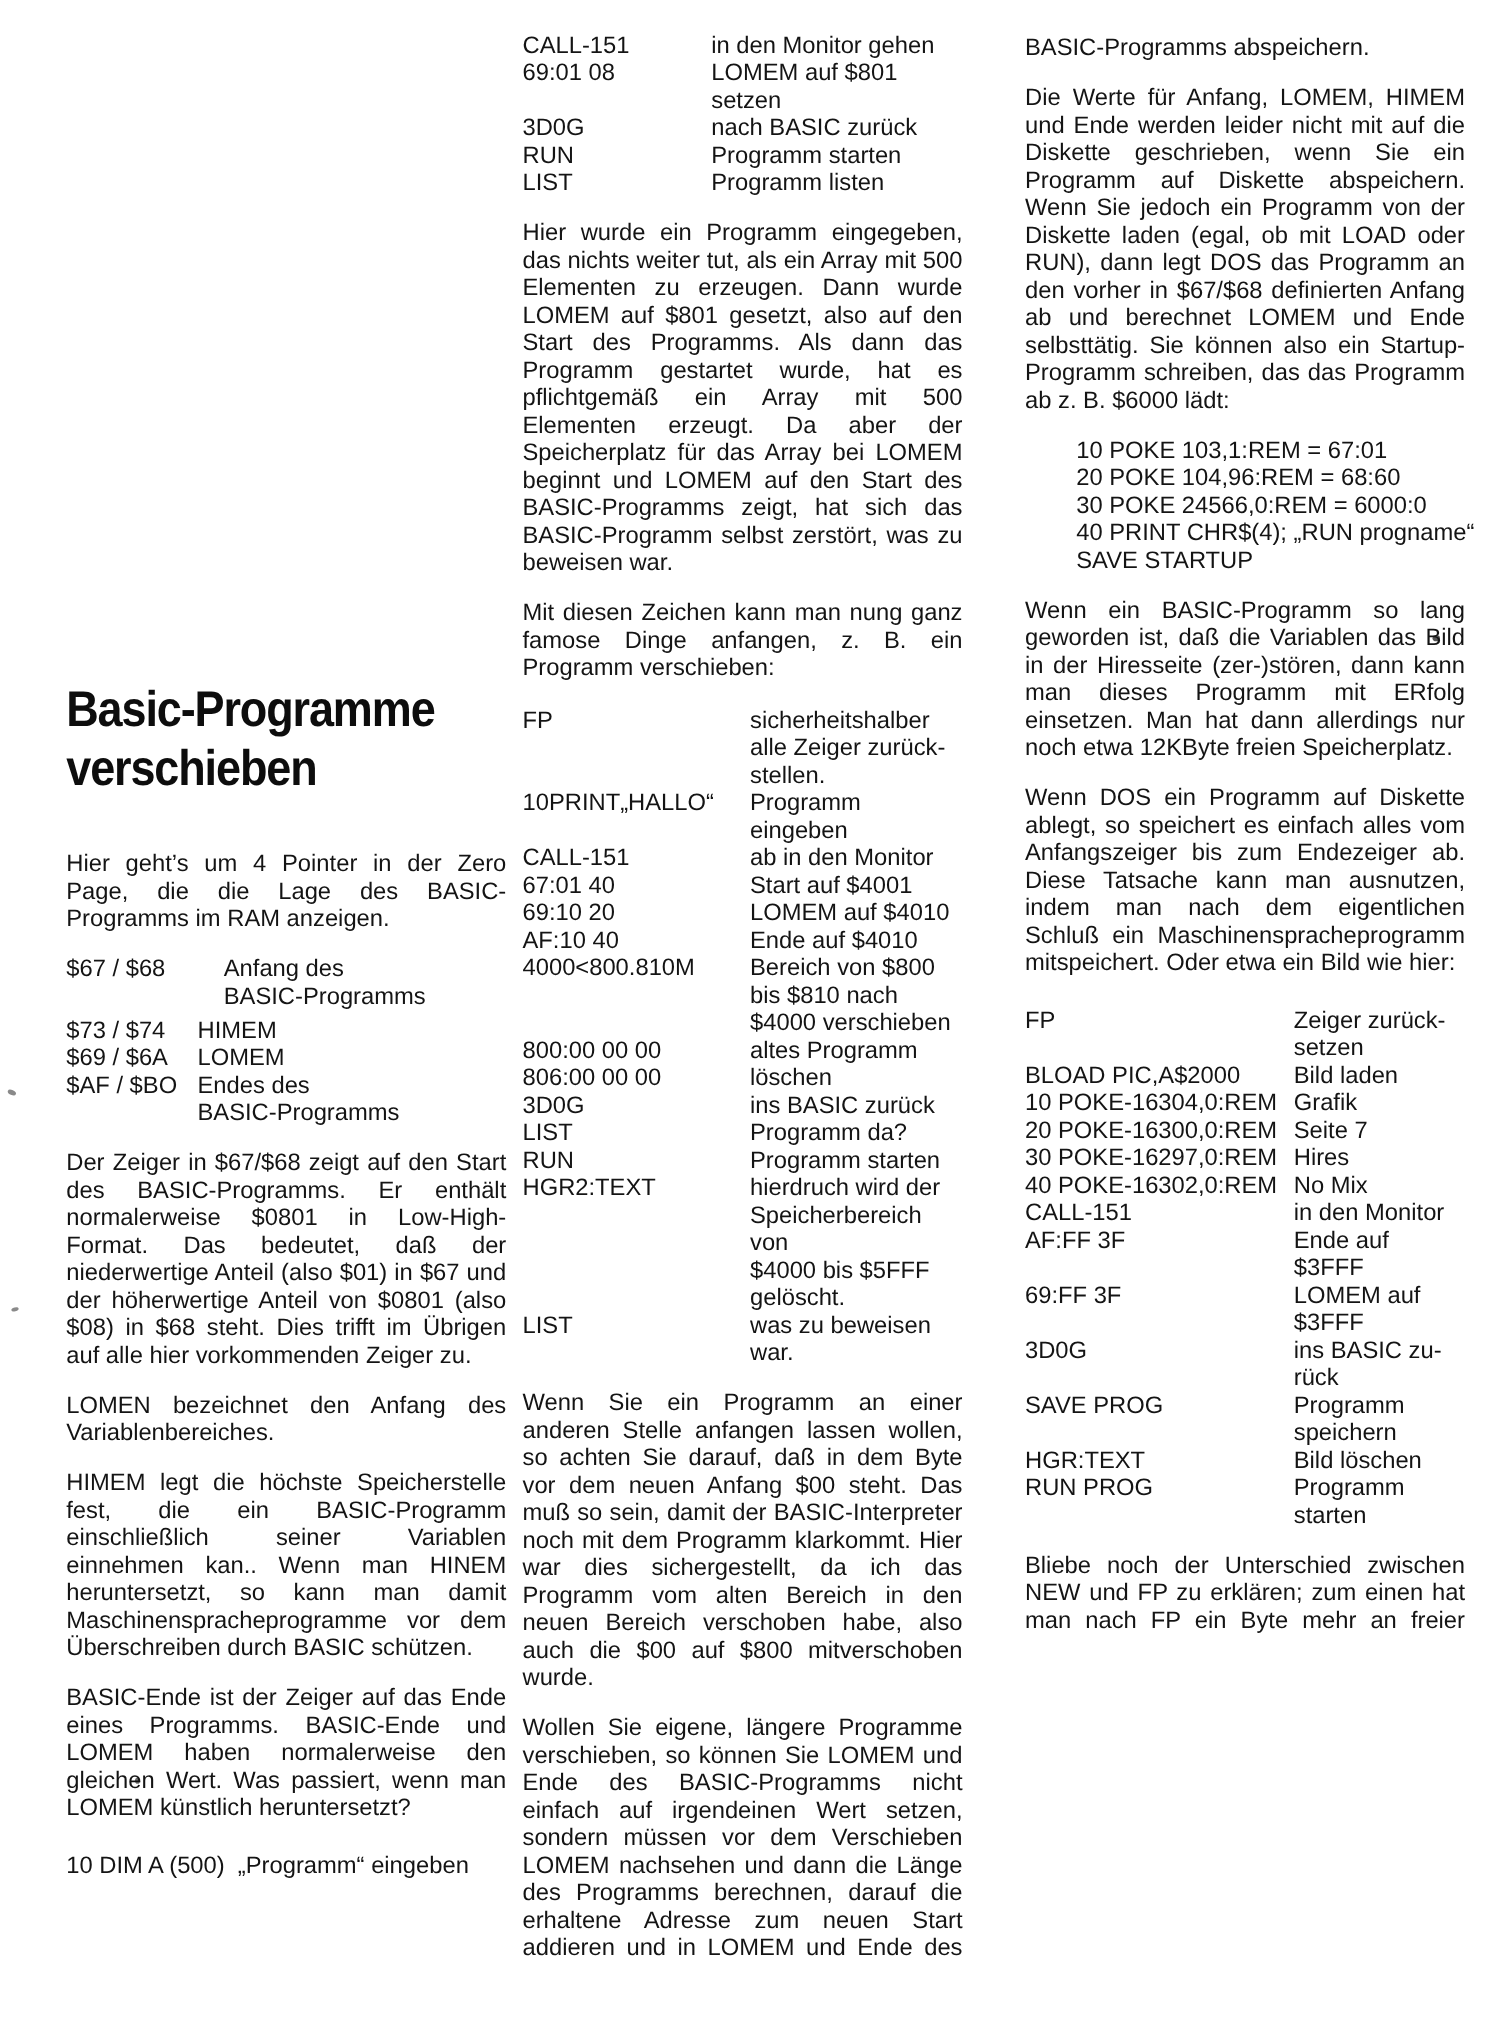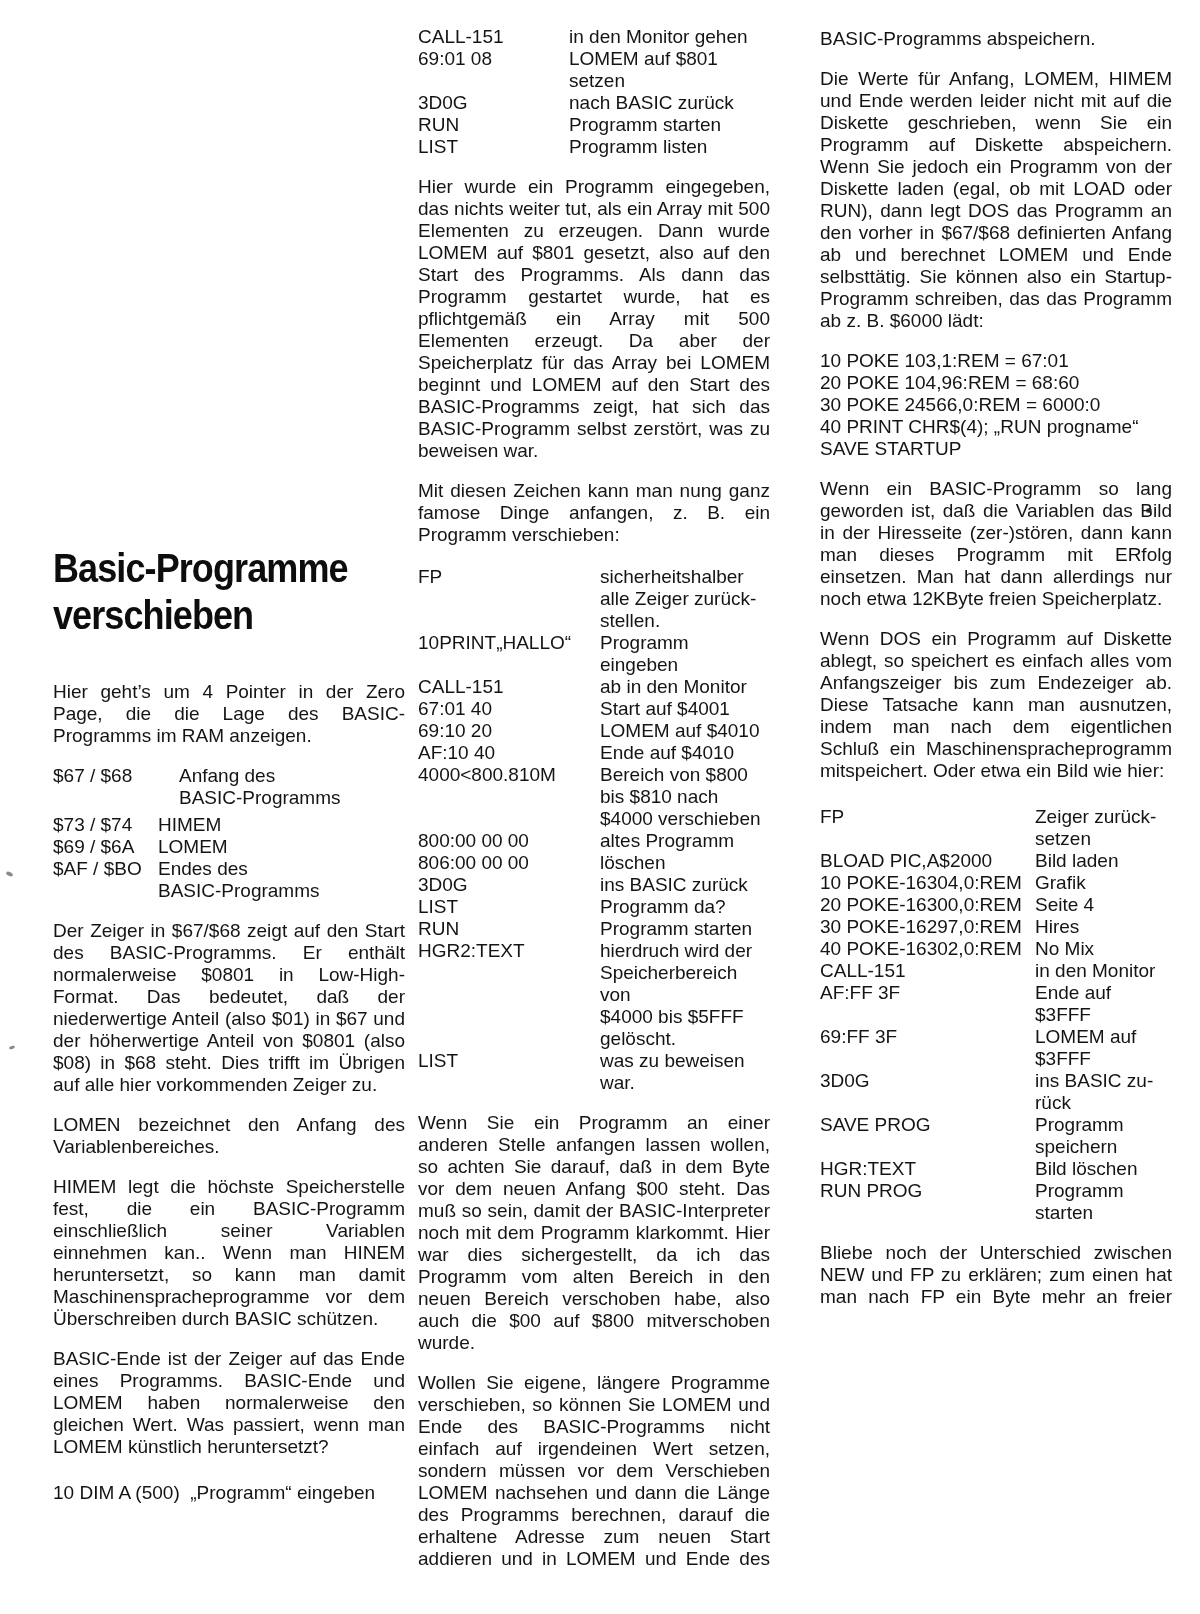--- a/index.html
+++ b/index.html
@@ -24,21 +24,21 @@
   }
   h1 span{display:block;}
 
   .ctable{margin:0 0 18px 0;}
   .trow{display:flex;align-items:flex-start;}
   .tlabel{flex:none;width:var(--lw,150px);white-space:pre;}
   .tdesc{flex:1;white-space:pre-line;}
   .ptr-table .trow:first-child{margin-bottom:5px;gap:21px;}
 
   .code-block{margin:0 0 18px 0;}
-  .code-block div{white-space:pre;}
+  .code-block div{white-space:pre;margin-left:41px;}
   .code-line-single{margin-top:24px;white-space:pre;}
 
   .speck{position:absolute;background:#8a8a8a;border-radius:50%;}
   #speck1{left:6px;top:872px;width:7px;height:4px;transform:rotate(25deg);}
   #speck2{left:9px;top:1046px;width:6px;height:3px;transform:rotate(-15deg);}
   #speck3{left:108px;top:1422px;width:4px;height:5px;background:#6f6f6f;}
   #speck4{left:1146px;top:508px;width:6px;height:5px;background:#555;}
 </style>
 </head>
 <body>
@@ -198,21 +198,21 @@
       <div class="trow">
         <div class="tlabel">BLOAD PIC,A$2000</div>
         <div class="tdesc">Bild laden</div>
       </div>
       <div class="trow">
         <div class="tlabel">10 POKE-16304,0:REM</div>
         <div class="tdesc">Grafik</div>
       </div>
       <div class="trow">
         <div class="tlabel">20 POKE-16300,0:REM</div>
-        <div class="tdesc">Seite 4</div>
+        <div class="tdesc">Seite 7</div>
       </div>
       <div class="trow">
         <div class="tlabel">30 POKE-16297,0:REM</div>
         <div class="tdesc">Hires</div>
       </div>
       <div class="trow">
         <div class="tlabel">40 POKE-16302,0:REM</div>
         <div class="tdesc">No Mix</div>
       </div>
       <div class="trow">

